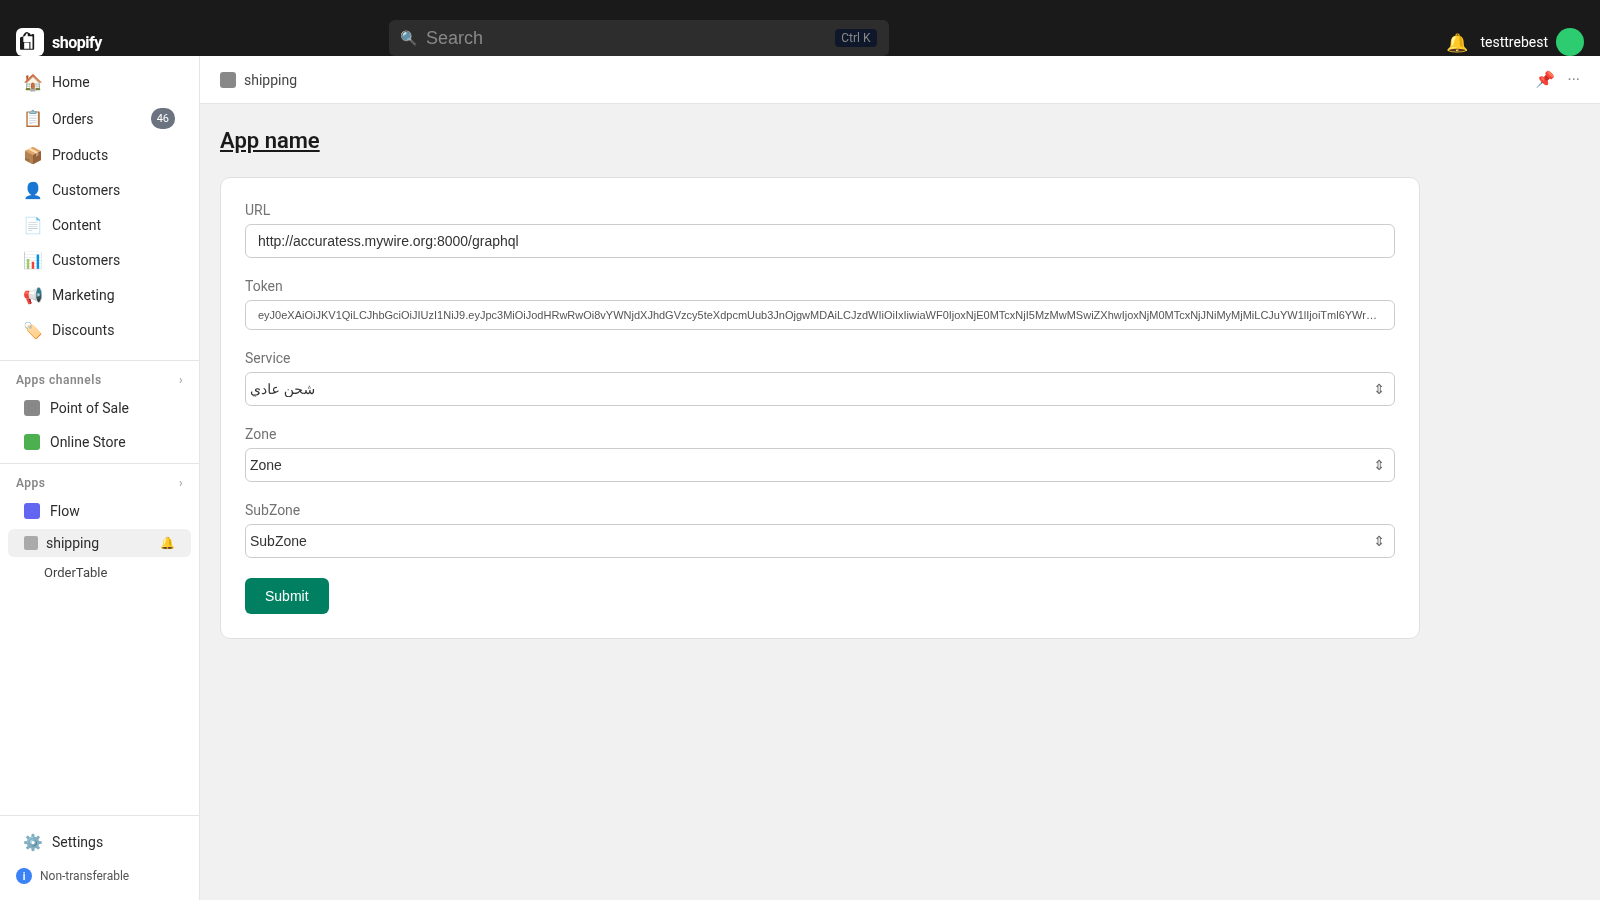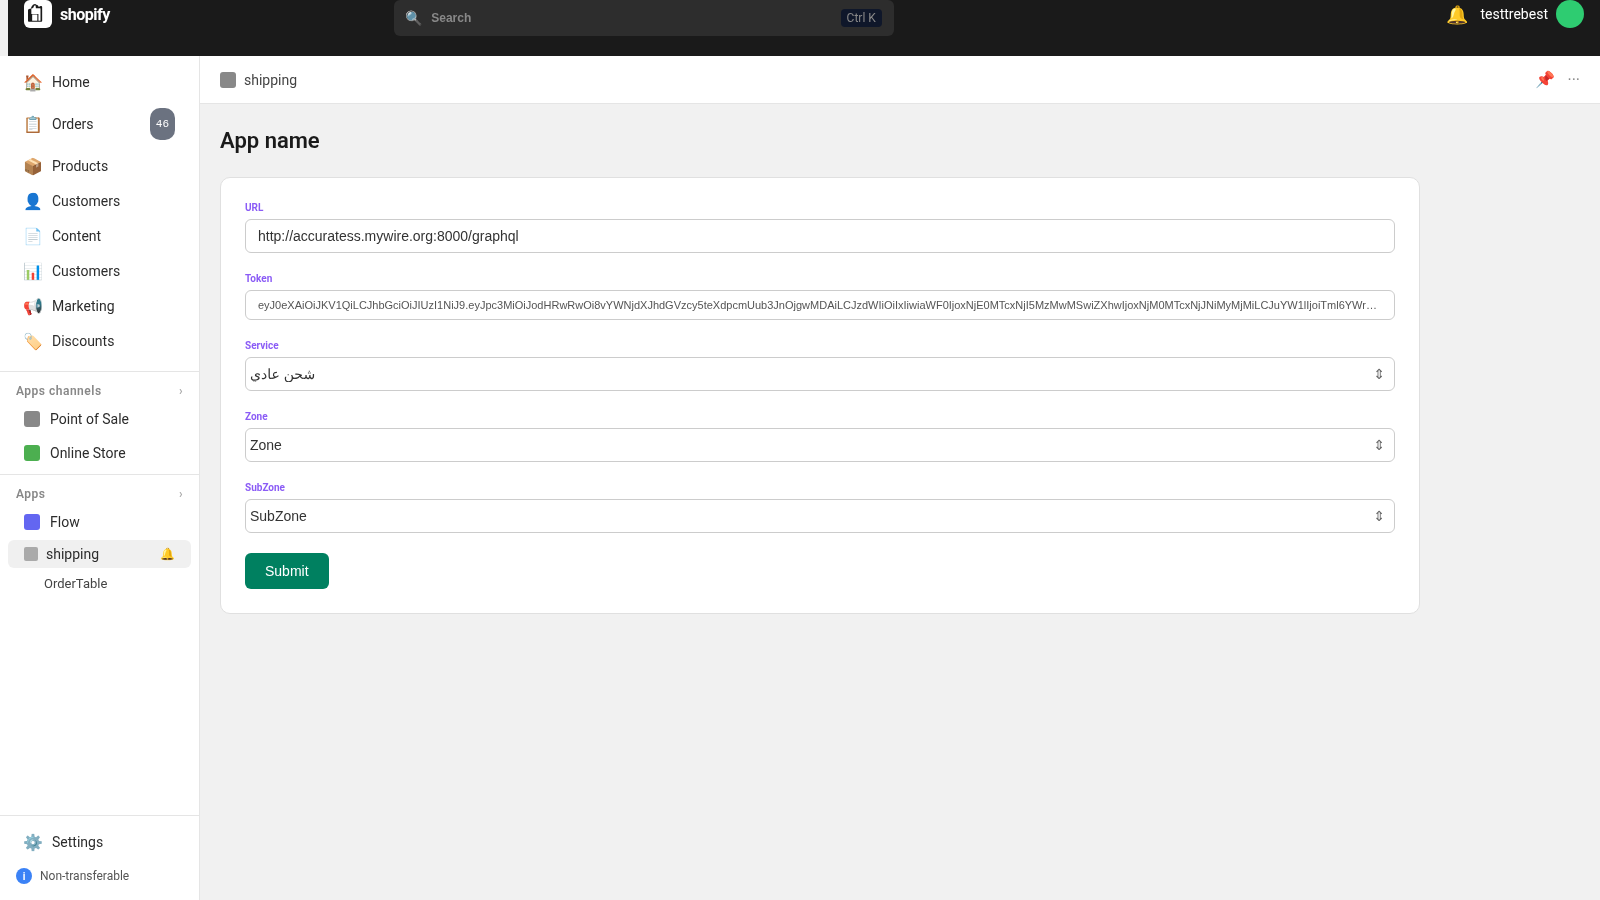--- a/index.html
+++ b/index.html
@@ -1,40 +1,40 @@
 <!DOCTYPE html>
 <html><head>
   <meta charset="utf-8">
   <style>
     * { box-sizing: border-box; margin: 0; padding: 0; }
     body { font-family: -apple-system, BlinkMacSystemFont, 'Segoe UI', Roboto, sans-serif; background: #f1f1f1; display: flex; flex-direction: column; height: 900px; overflow: hidden; }
 
     
-    .topbar { background: #1a1a1a; height: 56px; display: flex; align-items: flex-start; padding: 0 16px; gap: 16px; flex-shrink: 0; margin-left: 8px; }
+    .topbar { background: #1a1a1a; height: 56px; display: flex; align-items: flex-end; padding: 0 16px; gap: 16px; flex-shrink: 0; }
     .shopify-logo { display: flex; align-items: center; gap: 8px; color: #fff; font-weight: 700; font-size: 18px; }
     .shopify-logo-icon { width: 28px; height: 28px; background: #fff; border-radius: 6px; display: flex; align-items: center; justify-content: center; }
     .shopify-logo-icon svg { width: 20px; height: 20px; }
     .search-bar { flex: 1; max-width: 500px; margin: 0 auto; background: #2d2d2d; border-radius: 6px; display: flex; align-items: center; padding: 0 12px; height: 36px; gap: 8px; cursor: text; }
-    .search-bar input { background: transparent; border: none; outline: none; color: #0ea5e9; font-size: 12px; flex: 1; font-weight: bold; }
+    .search-bar input { background: transparent; border: none; outline: none; color: #0ea5e9; font-size: 18px; flex: 1; }
     .search-bar input::placeholder { color: #888; }
     .search-shortcut { color: #888; font-size: 12px; background: #0f172a; padding: 2px 6px; border-radius: 4px; }
     .topbar-right { display: flex; align-items: center; gap: 12px; margin-left: auto; }
     .bell-icon { color: #ccc; font-size: 18px; cursor: pointer; }
     .user-badge { display: flex; align-items: center; gap: 8px; color: #fff; font-size: 14px; }
     .user-dot { width: 28px; height: 28px; background: #2ecc71; border-radius: 50%; }
 
     
     .layout { display: flex; flex: 1; overflow: hidden; }
 
     
     .sidebar { width: 200px; background: #fff; border-right: 1px solid #e5e5e5; display: flex; flex-direction: column; overflow-y: auto; flex-shrink: 0; }
     .sidebar-section { padding: 8px 0; }
     .sidebar-item { display: flex; align-items: center; gap: 10px; padding: 8px 16px; cursor: pointer; font-size: 14px; color: #2c2c2c; border-radius: 6px; margin: 1px 8px; }
     .sidebar-item .icon { width: 18px; height: 18px; display: flex; align-items: center; justify-content: center; color: #555; font-size: 16px; }
-    .sidebar-badge { background: #6b7280; color: #fff; font-size: 11px; padding: 10px 6px; border-radius: 10px; margin-left: auto; font-family: Liberation Mono, monospace; }
+    .sidebar-badge { background: #6b7280; color: #fff; font-size: 11px; padding: 4px 6px; border-radius: 10px; margin-left: auto; }
     .sidebar-section-header { display: flex; align-items: center; justify-content: space-between; padding: 8px 16px 4px; font-size: 12px; color: #888; font-weight: 600; letter-spacing: 0.5px; }
     .sidebar-chevron { font-size: 12px; color: #aaa; }
     .sidebar-sub-item { padding: 6px 16px 6px 36px; font-size: 13px; color: #444; cursor: pointer; margin: 1px 8px; border-radius: 6px; }
     .sidebar-app-item { display: flex; align-items: center; gap: 10px; padding: 8px 16px; cursor: pointer; font-size: 14px; color: #2c2c2c; border-radius: 6px; margin: 1px 8px; }
     .app-dot { width: 16px; height: 16px; background: #888; border-radius: 3px; }
     .app-dot-sm { width: 14px; height: 14px; background: #aaa; border-radius: 2px; display: inline-block; }
     .sidebar-bottom { margin-top: auto; border-top: 1px solid #e5e5e5; padding: 8px 0; }
     .non-transferable { display: flex; align-items: center; gap: 8px; padding: 8px 16px; font-size: 12px; color: #555; }
     .info-icon { width: 16px; height: 16px; background: #3b82f6; border-radius: 50%; color: #fff; font-size: 10px; display: flex; align-items: center; justify-content: center; font-weight: 700; flex-shrink: 0; }
     .shipping-item-row { display: flex; align-items: center; gap: 8px; padding: 6px 16px; cursor: pointer; font-size: 14px; color: #2c2c2c; border-radius: 6px; margin: 1px 8px; background: #f0f0f0; }
@@ -43,26 +43,26 @@
 
     
     .main { flex: 1; display: flex; flex-direction: column; overflow: hidden; background: #f1f1f1; }
     .main-header { background: #fff; border-bottom: 1px solid #e5e5e5; padding: 0 20px; height: 48px; display: flex; align-items: center; justify-content: space-between; flex-shrink: 0; }
     .breadcrumb { display: flex; align-items: center; gap: 8px; font-size: 14px; color: #444; }
     .breadcrumb-icon { width: 18px; height: 18px; background: #888; border-radius: 3px; display: inline-block; }
     .main-header-actions { display: flex; align-items: center; gap: 12px; }
     .header-icon { color: #888; font-size: 16px; cursor: pointer; }
 
     .main-body { flex: 1; overflow-y: auto; padding: 24px 20px; }
-    .page-title { font-size: 22px; font-weight: 600; color: #1a1a1a; margin-bottom: 24px; }
+    .page-title { font-size: 22px; font-weight: 600; color: #1a1a1a; margin-bottom: 24px; text-decoration: underline; }
 
     
     .card { background: #fff; border-radius: 10px; border: 1px solid #e0e0e0; padding: 24px; max-width: 1200px; }
     .form-group { margin-bottom: 20px; }
-    .form-label { font-size: 10px; font-weight: 700; color: #8b5cf6; margin-bottom: 6px; display: block; }
+    .form-label { font-size: 14px; font-weight: 400; color: #737373; margin-bottom: 6px; display: block; }
     .form-input { width: 100%; border: 1px solid #ccc; border-radius: 6px; padding: 8px 12px; font-size: 14px; color: #333; outline: none; }
     .form-input.token-input { font-size: 11px; color: #555; overflow: hidden; text-overflow: ellipsis; white-space: nowrap; }
     .form-select-wrapper { position: relative; }
     .form-select { width: 100%; border: 1px solid #ccc; border-radius: 6px; padding: 8px 36px 8px 4px; font-size: 14px; color: #333; outline: none; appearance: none; background: #fff; cursor: pointer; }
     .select-arrow { position: absolute; right: 10px; top: 50%; transform: translateY(-50%); color: #666; pointer-events: none; font-size: 14px; }
     .submit-btn { background: #008060; color: #fff; border: none; border-radius: 6px; padding: 10px 20px; font-size: 14px; font-weight: 500; cursor: pointer; }
 
     
     ::-webkit-scrollbar { width: 6px; }
     ::-webkit-scrollbar-thumb { background: #ccc; border-radius: 3px; }

